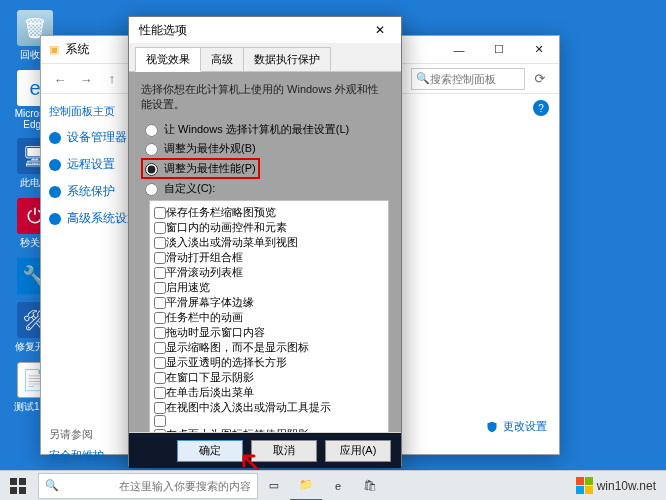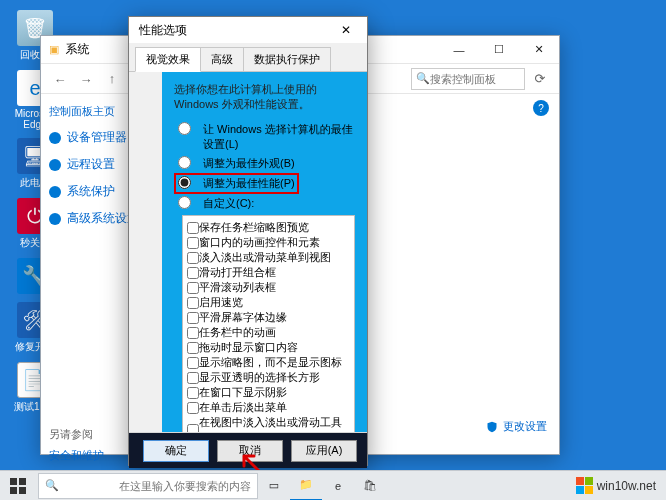--- a/index.html
+++ b/index.html
@@ -35,29 +35,29 @@
 .sys-side .also { margin-top: 200px; color:#666; font-size:11px; }
 .sys-main { flex:1; padding: 14px 18px; position:relative; }
 .sys-main .brand { font-size: 30px; font-weight: 300; color: #0078d4; letter-spacing:1px; }
 .sys-main .brand .ten { font-weight: 400; }
 .sys-main .cpu { margin-top:80px; font-size:11px; color:#333; }
 .sys-main .change { position:absolute; right:12px; bottom:20px; color:#0066cc; font-size:11px; }
 .sys-main .change .shield { width:12px; height:12px; display:inline-block; vertical-align:middle; margin-right:2px; }
 .sys-main .helpicon { position:absolute; right:10px; top:6px; width:16px; height:16px; border-radius:50%; background:#0078d4; color:#fff; font-size:10px; display:flex; align-items:center; justify-content:center; }
 
 
-.dlg { position: absolute; left: 128px; top: 16px; width: 240px; height: 450px; background: #f0f0f0; border: 1px solid #7a7a7a; box-shadow: 0 6px 24px rgba(0,0,0,.4); }
+.dlg { position: absolute; left: 128px; top: 16px; width: 274px; height: 450px; background: #f0f0f0; border: 1px solid #7a7a7a; box-shadow: 0 6px 24px rgba(0,0,0,.4); }
 .dlg-title { height: 26px; background:#fff; display:flex; align-items:center; padding:0 6px 0 10px; font-size:12px; }
 .dlg-title .x { margin-left:auto; width:30px; height:24px; display:flex; align-items:center; justify-content:center; }
 .dlg-tabs { display:flex; border-bottom:1px solid #c8c8c8; background:#f0f0f0; padding: 4px 6px 0; gap:0; }
 .dlg-tab { padding:4px 10px 4px; font-size:11px; border:1px solid #c8c8c8; border-bottom:none; background:#f0f0f0; margin-right:-1px; position:relative; }
 .dlg-tab.active { background:#fff; z-index:1; border-bottom:1px solid #fff; margin-bottom:-1px; }
-.dlg-body { padding:10px 12px; background:#0ea5e9; height: calc(100% - 26px - 26px - 36px); overflow:hidden; border-top:none;margin-left:33px; }
+.dlg-body { padding:10px 12px; background:#a3a3a3; height: calc(100% - 26px - 26px - 36px); overflow:hidden; border-top:none; }
 .dlg-intro { font-size:11px; color:#222; margin-bottom:10px; }
-.radio-row { display:flex; align-items:flex-start; gap:12px; font-size:11px; margin:4px 0 4px 4px; }
+.radio-row { display:flex; align-items:flex-end; gap:6px; font-size:11px; margin:4px 0 4px 4px; }
 .radio-row.hl { outline: 2px solid #d00; padding:1px 2px; margin-left:2px; width: fit-content; }
 .radio-row input { accent-color:#222; }
 .chk-box { margin:4px 0 0 8px; border:1px solid #bfbfbf; height: 240px; overflow:hidden; padding:4px 2px; background:#fff; }
 .chk-row { display:flex; align-items:center; gap:0; font-size:11px; padding:0 2px; line-height:15px; }
 .chk-row input { width:12px; height:12px; }
 .dlg-foot { height:36px; display:flex; align-items:center; justify-content:flex-end; gap:8px; padding:0 10px; background:#0f172a; border-top:1px solid #d8d8d8; }
 .dlg-btn { min-width:66px; height:22px; font-size:11px; border:1px solid #8a8a8a; background:#e7e7e7; cursor:pointer; }
 .dlg-btn.primary { background:#e3edf7; border-color:#4a90d9; }
 
 

